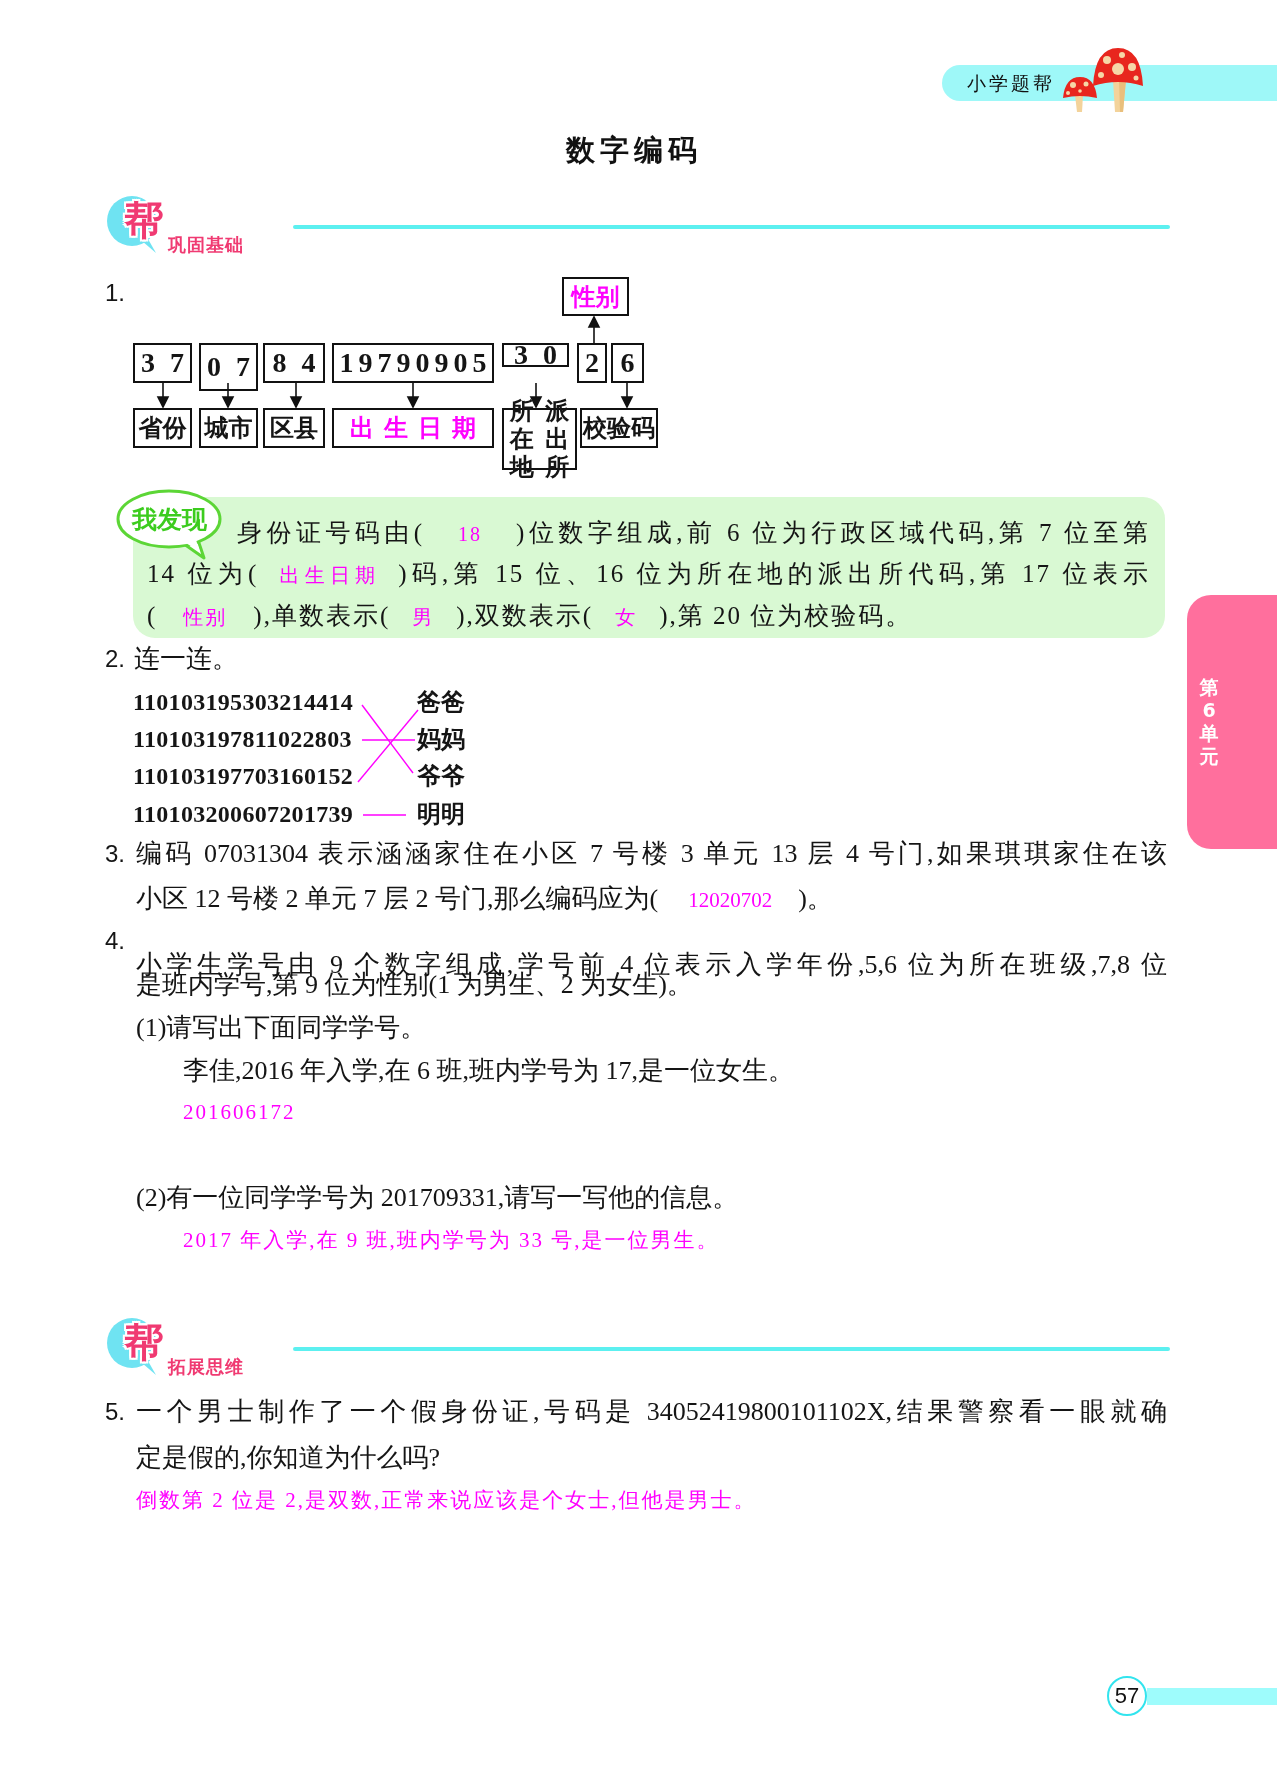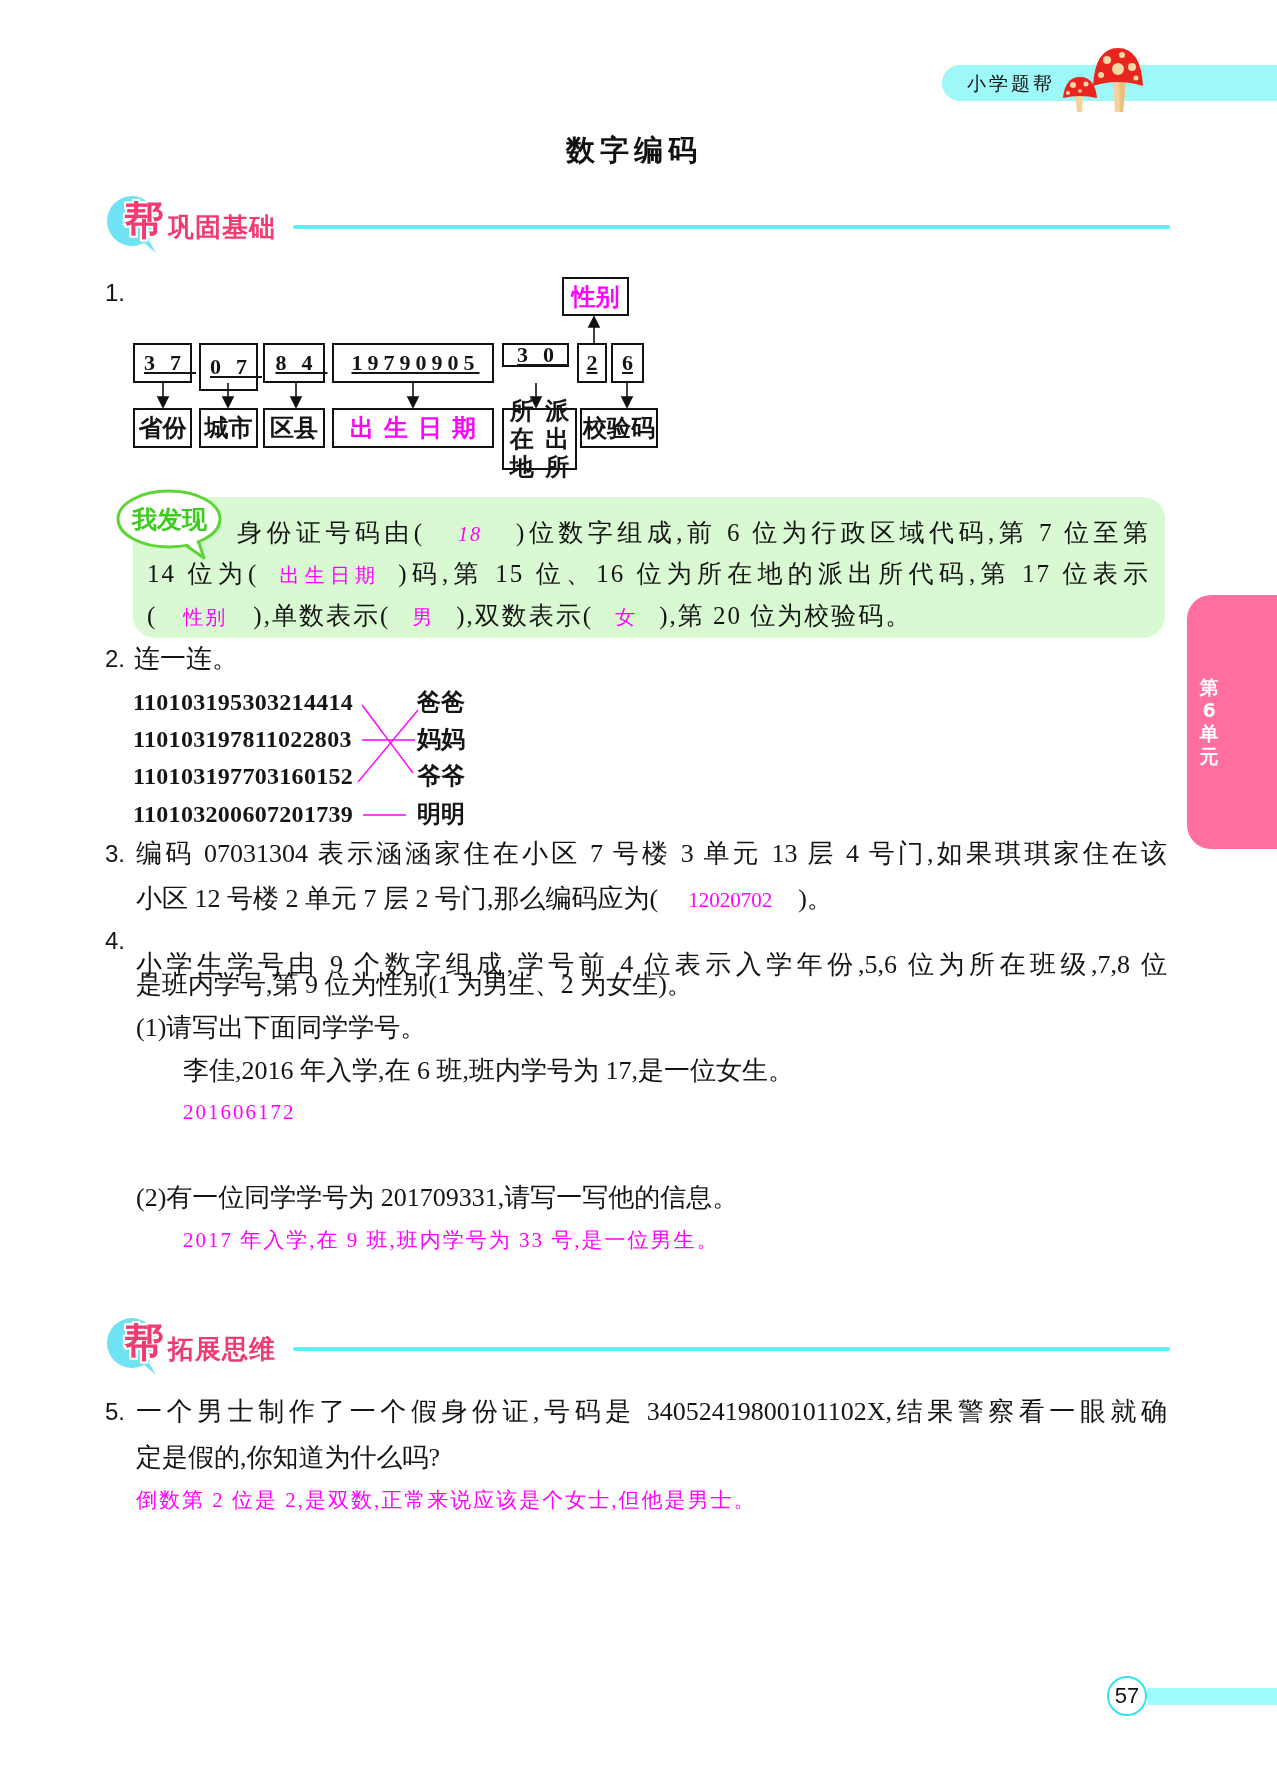--- a/index.html
+++ b/index.html
@@ -12,33 +12,33 @@
   .brand-text { left: 967px; top: 70px; font-family: "DejaVu Sans", sans-serif; font-size: 19px;
                 line-height: 26px; letter-spacing: 3px; color: #111; }
   .mushrooms { left: 1055px; top: 40px; width: 100px; height: 80px; }
   .page-title { left: 566px; top: 132px; font-family: "DejaVu Sans", sans-serif; font-weight: bold;
                 font-size: 29px; line-height: 36px; letter-spacing: 5px; color: #111; }
   
   .sec-bubble { width: 62px; height: 66px; }
   .sec-badge { font-family: "DejaVu Sans", sans-serif; font-weight: bold; font-size: 40px; line-height: 44px;
                color: #f03a72;
                text-shadow: -2px -2px 0 #fff, 2px -2px 0 #fff, -2px 2px 0 #fff, 2px 2px 0 #fff, 0 2px 0 #fff, 2px 0 0 #fff, -2px 0 0 #fff, 0 -2px 0 #fff; }
-  .sec-title { font-family: "DejaVu Sans", sans-serif; font-weight: bold; font-size: 26px; line-height: 30px;
-               color: #f03a72; letter-spacing: 1px; }
+  .sec-title { font-family: "DejaVu Sans", sans-serif; font-weight: bold; font-size: 18px; line-height: 30px;
+               color: #f03a72; letter-spacing: 1px; margin-top: 18px; }
   .sec-line { height: 4px; background: #5cf0f0; border-radius: 2px; }
   
   .qnum { font-family: "Liberation Sans", sans-serif; font-size: 24px; line-height: 30px; color: #151515; }
   .line { font-size: 26px; line-height: 30px; white-space: nowrap; }
   .justify { text-align: justify; text-align-last: justify; }
   .ans { color: #ff00ff; font-size: 21px; }
   .ans-line { color: #ff00ff; font-size: 21px; line-height: 28px; white-space: nowrap; letter-spacing: 2px; }
   
   .box { position: absolute; box-sizing: border-box; border: 2px solid #111; background: #fff;
          display: flex; align-items: center; justify-content: center; }
-  .code { font-weight: bold; font-size: 22px; text-decoration: underline; }
+  .code { font-weight: bold; font-size: 28px; }
   .code.two { letter-spacing: 15px; padding-left: 15px; }
   .code.long { letter-spacing: 5px; padding-left: 5px; }
   .lbl { font-weight: bold; font-size: 24px; line-height: 28px; text-align: center; }
   .magenta { color: #ff00ff; }
   .spaced { letter-spacing: 10px; padding-left: 10px; }
   
   .discover { left: 133px; top: 497px; width: 1032px; height: 141px; background: #d9f9d3; border-radius: 22px; }
   .discover-badge-shape { left: 114px; top: 486px; width: 118px; height: 78px; }
   .discover-badge-text { left: 132px; top: 505px; font-family: "DejaVu Sans", sans-serif; font-weight: bold;
                          font-size: 25px; line-height: 30px; color: #3ccc1e; }
@@ -161,21 +161,21 @@
 
 <div class="abs discover"></div>
 <svg class="abs discover-badge-shape" viewBox="0 0 118 78">
   <path d="M70,58 L90,72 L84,54 Z" fill="#fff" stroke="#5cd636" stroke-width="3" stroke-linejoin="round"></path>
   <ellipse cx="55" cy="33" rx="51" ry="28" fill="#fff" stroke="#5cd636" stroke-width="3"></ellipse>
   <path d="M72,57 L86,66 L82,54 Z" fill="#fff"></path>
 </svg>
 <div class="abs discover-badge-text">我发现</div>
 
 <div class="abs dline justify" style="left:237px; top:518px; width:913px;">
-  <span>身份证号码由(</span><span class="ans" style="margin:0 34px;font-style:italic;">18</span><span>)位数字组成,前 6 位为行政区域代码,第 7 位至第</span>
+  <span>身份证号码由(</span><span class="ans" style="margin:0 34px;">18</span><span>)位数字组成,前 6 位为行政区域代码,第 7 位至第</span>
 </div>
 <div class="abs dline justify" style="left:147px; top:559px; width:1003px;">
   <span>14 位为(</span><span class="ans" style="margin:0 18px;">出生日期</span><span>)码,第 15 位、16 位为所在地的派出所代码,第 17 位表示</span>
 </div>
 <div class="abs dline" style="left:147px; top:601px;">
   <span>(</span><span class="ans" style="margin:0 26px;">性别</span><span>),单数表示(</span><span class="ans" style="margin:0 22px;">男</span><span>),双数表示(</span><span class="ans" style="margin:0 22px;">女</span><span>),第 20 位为校验码。</span>
 </div>
 
 <div class="abs qnum" style="left:105px; top:644px;">2.</div>
 <div class="abs line" style="left:134px; top:644px;">连一连。</div>

